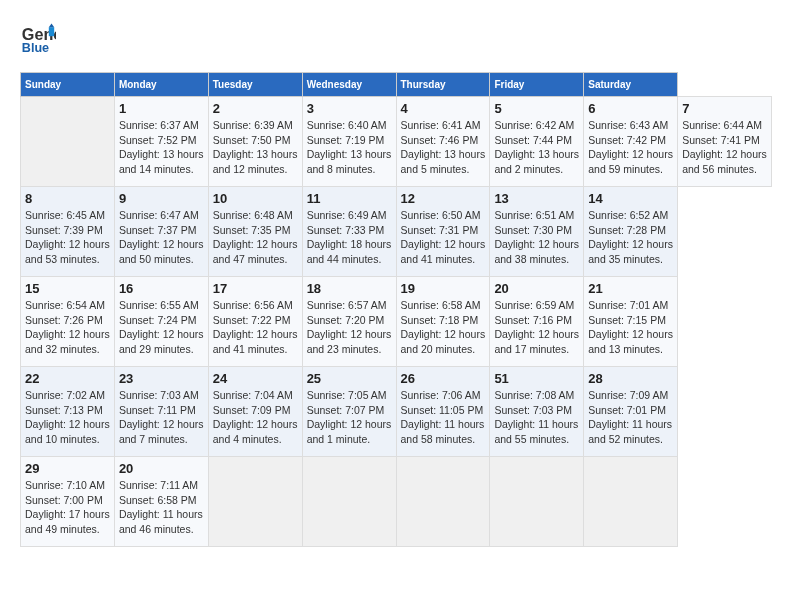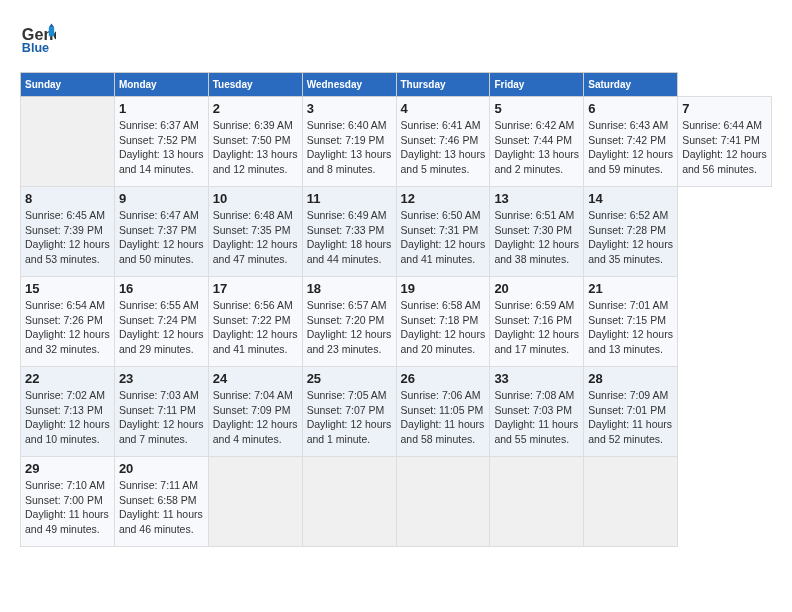--- a/index.html
+++ b/index.html
@@ -324,21 +324,21 @@
         </td>
         <td>
         <span class="day-num">26</span>
         <div class="day-info">
           <span>Sunrise: 7:06 AM</span><br>
           <span>Sunset: 11:05 PM</span><br>
           <span>Daylight: 11 hours and 58 minutes.</span>
         </div>
         </td>
         <td>
-        <span class="day-num">33</span>
+        <span class="day-num">51</span>
         <div class="day-info">
           <span>Sunrise: 7:08 AM</span><br>
           <span>Sunset: 7:03 PM</span><br>
           <span>Daylight: 11 hours and 55 minutes.</span>
         </div>
         </td>
         <td>
         <span class="day-num">28</span>
         <div class="day-info">
           <span>Sunrise: 7:09 AM</span><br>
@@ -346,21 +346,21 @@
           <span>Daylight: 11 hours and 52 minutes.</span>
         </div>
         </td>
       </tr>
       <tr>
         <td>
         <span class="day-num">29</span>
         <div class="day-info">
           <span>Sunrise: 7:10 AM</span><br>
           <span>Sunset: 7:00 PM</span><br>
-          <span>Daylight: 11 hours and 49 minutes.</span>
+          <span>Daylight: 17 hours and 49 minutes.</span>
         </div>
         </td>
         <td>
         <span class="day-num">20</span>
         <div class="day-info">
           <span>Sunrise: 7:11 AM</span><br>
           <span>Sunset: 6:58 PM</span><br>
           <span>Daylight: 11 hours and 46 minutes.</span>
         </div>
         </td>

